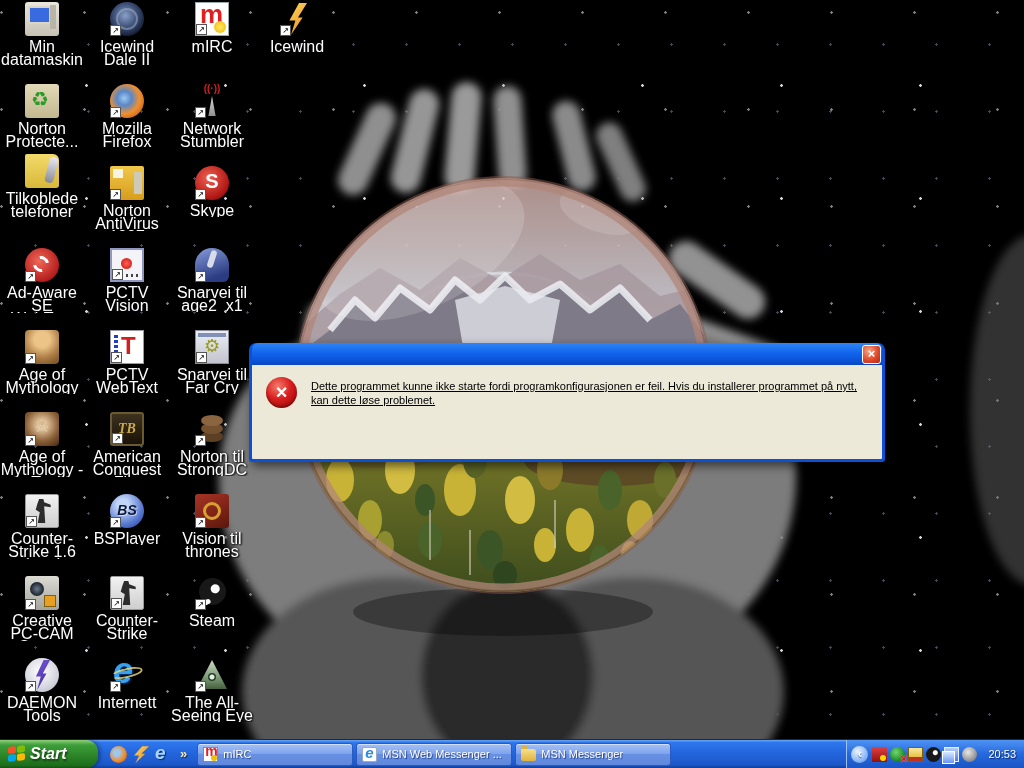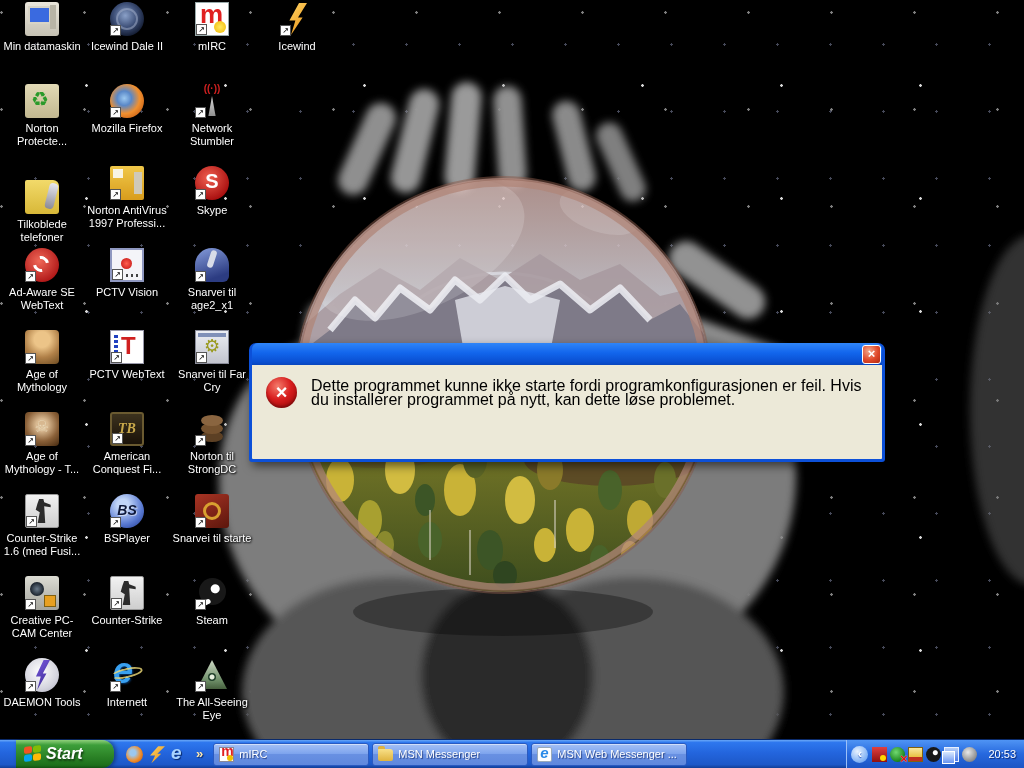--- a/index.html
+++ b/index.html
@@ -12,21 +12,21 @@
       radial-gradient(circle, rgba(255,255,255,.85) 1px, transparent 1.6px),
       radial-gradient(circle, rgba(255,255,255,.5) 1px, transparent 1.5px),
       radial-gradient(circle, rgba(200,210,255,.35) 1px, transparent 1.4px);
     background-size:139px 113px, 83px 97px, 53px 67px;
     background-position:17px 29px, 43px 61px, 9px 11px;}
   .wallsvg{position:absolute;left:0;top:0;}
 
   
   .cell{position:absolute;width:84px;height:80px;text-align:center;cursor:default;}
   .dicon{position:relative;width:34px;height:34px;margin:0 auto;}
-  .dlabel{margin-top:4px;font-size:11px;line-height:13px;color:#fff;
+  .dlabel{margin-top:4px;font-size:16px;line-height:13px;color:#fff;
           text-shadow:1px 1px 2px #000,0 0 3px #000;max-height:27px;overflow:hidden;}
   .sc-arrow{position:absolute;left:0;bottom:0;width:11px;height:11px;background:#fff;
             border:1px solid #555;box-sizing:border-box;font-size:8px;line-height:9px;
             color:#000;text-align:center;z-index:3;}
 
   
   .my-computer-icon{background:linear-gradient(#eae6dc,#c6c2b4);border-radius:3px;}
   .my-computer-icon::before{content:"";position:absolute;left:3px;top:4px;width:19px;height:14px;
       background:#3a6ae0;border:2px solid #d8d4c6;}
   .my-computer-icon::after{content:"";position:absolute;right:3px;top:3px;width:6px;height:24px;background:#b8b4a6;}
@@ -124,35 +124,35 @@
   .close-btn{width:19px;height:19px;margin-right:1px;border-radius:3px;border:1px solid #fff;box-sizing:border-box;
       background:radial-gradient(circle at 35% 30%,#f2a88c,#e0492a 55%,#b02810);color:#fff;font-size:13px;
       font-weight:bold;line-height:16px;text-align:center;cursor:pointer;}
   .dialog-body{background:#ece9d8;height:94px;border-radius:0 0 1px 1px;display:flex;flex-direction:column;box-sizing:border-box;
       padding:12px 12px 8px 14px;}
   .msg-row{display:flex;align-items:flex-start;}
   .err-icon{flex:0 0 31px;height:31px;border-radius:50%;margin-right:14px;
       background:radial-gradient(circle at 38% 30%,#f47c6c,#d81e1e 45%,#9c0808 90%);
       color:#fff;font-size:20px;font-weight:bold;line-height:30px;text-align:center;
       box-shadow:inset 0 -2px 3px rgba(0,0,0,.3);}
-  .msg-text{font-size:16px;line-height:14px;color:#000;max-width:566px;padding-top:2px;}
+  .msg-text{font-size:11px;line-height:14px;color:#000;max-width:566px;padding-top:2px;text-decoration:underline;}
   .ok-row{margin-top:auto;text-align:center;}
   .ok-button{min-width:74px;height:21px;font-size:11px;font-family:"Liberation Sans",sans-serif;
       border:1px solid #003c74;border-radius:3px;
       background:linear-gradient(#ffffff,#f2f0e4 60%,#d8d0c0);
       box-shadow:0 0 0 1px #7796d8, inset 0 0 0 1px #cfe4fa;cursor:pointer;}
 
   
   .taskbar{position:absolute;left:0;bottom:0;width:1024px;height:28px;display:flex;align-items:center;z-index:100;
       background:linear-gradient(180deg,#6aa8f8 0%,#2e77ee 9%,#2365dd 46%,#1d58c8 88%,#123e96 100%);
       border-top:1px solid #0a2a6a;}
   .start-btn{flex:0 0 98px;height:28px;display:flex;align-items:center;gap:5px;padding-left:8px;box-sizing:border-box;
       border-radius:0 12px 12px 0;cursor:pointer;
       background:linear-gradient(180deg,#8fd07a 0%,#3d9e3a 18%,#2d8528 55%,#1d6f1b 90%,#135212 100%);
-      box-shadow:2px 0 4px rgba(0,0,0,.4);margin-left:16px;}
+      box-shadow:2px 0 4px rgba(0,0,0,.4);}
   .start-flag{width:17px;height:16px;display:grid;grid-template-columns:8px 8px;grid-template-rows:7px 7px;gap:1px;
       transform:skewY(-6deg);}
   .start-flag i{border-radius:2px;}
   .start-flag i:nth-child(1){background:#f35325;}.start-flag i:nth-child(2){background:#81bc06;}
   .start-flag i:nth-child(3){background:#05a6f0;}.start-flag i:nth-child(4){background:#ffba08;}
   .start-label{color:#fff;font-size:16px;font-weight:bold;font-style:italic;text-shadow:1px 2px 2px #143d12;}
   .quick-launch{display:flex;align-items:center;gap:6px;padding:0 6px 0 12px;}
   .qlicon{width:17px;height:17px;position:relative;cursor:pointer;}
   .firefox-quicklaunch-icon{border-radius:50%;background:radial-gradient(circle at 40% 40%,#9cc8f0 0 20%,#f09030 55%,#c2560e 90%);}
   .winamp-quicklaunch-icon{background:linear-gradient(135deg,#ffd86a,#e88d10);
@@ -285,21 +285,21 @@
 
   <div id="icon-grid">
       <div class="cell" style="left: 0px; top: 2px;">
         <div class="dicon my-computer-icon"></div>
         <div class="dlabel">Min datamaskin</div>
       </div>
       <div class="cell" style="left: 0px; top: 84px;">
         <div class="dicon norton-protected-icon"></div>
         <div class="dlabel">Norton Protecte...</div>
       </div>
-      <div class="cell" style="left: 0px; top: 180px;">
+      <div class="cell" style="left: 0px; top: 154px;">
         <div class="dicon connected-phones-icon"></div>
         <div class="dlabel">Tilkoblede telefoner</div>
       </div>
       <div class="cell" style="left: 0px; top: 248px;">
         <div class="dicon ad-aware-icon">
           <span class="sc-arrow">↗</span>
         </div>
         <div class="dlabel">Ad-Aware SE WebText</div>
       </div>
       <div class="cell" style="left: 0px; top: 330px;">
@@ -419,21 +419,21 @@
       <div class="cell" style="left: 170px; top: 412px;">
         <div class="dicon strongdc-icon">
           <span class="sc-arrow">↗</span>
         </div>
         <div class="dlabel">Norton til StrongDC</div>
       </div>
       <div class="cell" style="left: 170px; top: 494px;">
         <div class="dicon thrones-icon">
           <span class="sc-arrow">↗</span>
         </div>
-        <div class="dlabel">Snarvei til starte</div>
+        <div class="dlabel">Vision til thrones</div>
       </div>
       <div class="cell" style="left: 170px; top: 576px;">
         <div class="dicon steam-icon">
           <span class="sc-arrow">↗</span>
         </div>
         <div class="dlabel">Steam</div>
       </div>
       <div class="cell" style="left: 170px; top: 658px;">
         <div class="dicon all-seeing-eye-icon">
           <span class="sc-arrow">↗</span>
@@ -475,26 +475,26 @@
   <div class="quick-launch">
     <span id="ql-slot"><span class="qlicon firefox-quicklaunch-icon" style="display: inline-block; vertical-align: middle; margin-right: 5px;"></span><span class="qlicon winamp-quicklaunch-icon" style="display: inline-block; vertical-align: middle; margin-right: 5px;"></span><span class="qlicon ie-quicklaunch-icon" style="display: inline-block; vertical-align: middle; margin-right: 5px;"></span></span>
     <span class="ql-chevron">»</span>
   </div>
   <div class="tasks" id="tasks-slot">
       <div class="taskbtn">
         <span class="tbicon mirc-task-icon"></span>
         <span class="tblabel">mIRC</span>
       </div>
       <div class="taskbtn">
+        <span class="tbicon ie-task-icon"></span>
+        <span class="tblabel">MSN Web Messenger ...</span>
+      </div>
+      <div class="taskbtn">
         <span class="tbicon folder-task-icon"></span>
         <span class="tblabel">MSN Messenger</span>
-      </div>
-      <div class="taskbtn">
-        <span class="tbicon ie-task-icon"></span>
-        <span class="tblabel">MSN Web Messenger ...</span>
       </div>
     </div>
   <div class="tray">
     <div class="tray-chevron">‹</div>
     <span id="tray-slot"><span class="trayicon mirc-tray-icon" style="display: inline-block; vertical-align: middle; margin-right: 3px;"></span><span class="trayicon antivirus-status-tray-icon" style="display: inline-block; vertical-align: middle; margin-right: 3px;"></span><span class="trayicon display-tray-icon" style="display: inline-block; vertical-align: middle; margin-right: 3px;"></span><span class="trayicon steam-tray-icon" style="display: inline-block; vertical-align: middle; margin-right: 3px;"></span><span class="trayicon network-tray-icon" style="display: inline-block; vertical-align: middle; margin-right: 3px;"></span><span class="trayicon volume-tray-icon" style="display: inline-block; vertical-align: middle; margin-right: 3px;"></span></span>
     <span class="tray-clock">20:53</span>
   </div>
 </div>
 
 </body></html>

